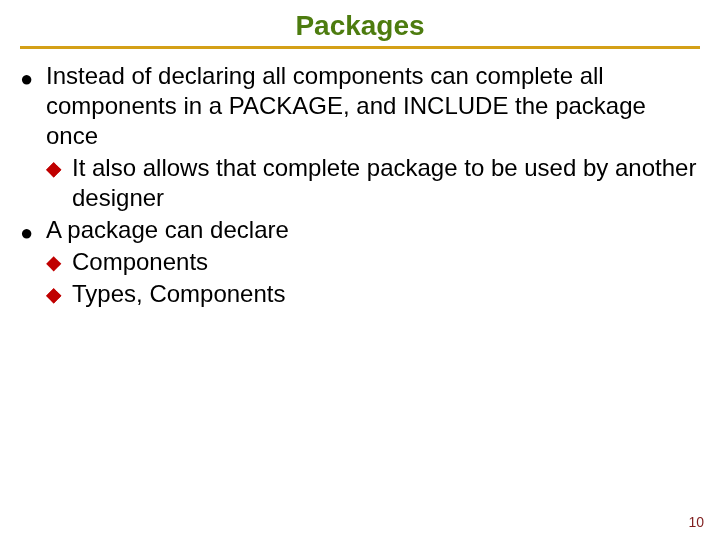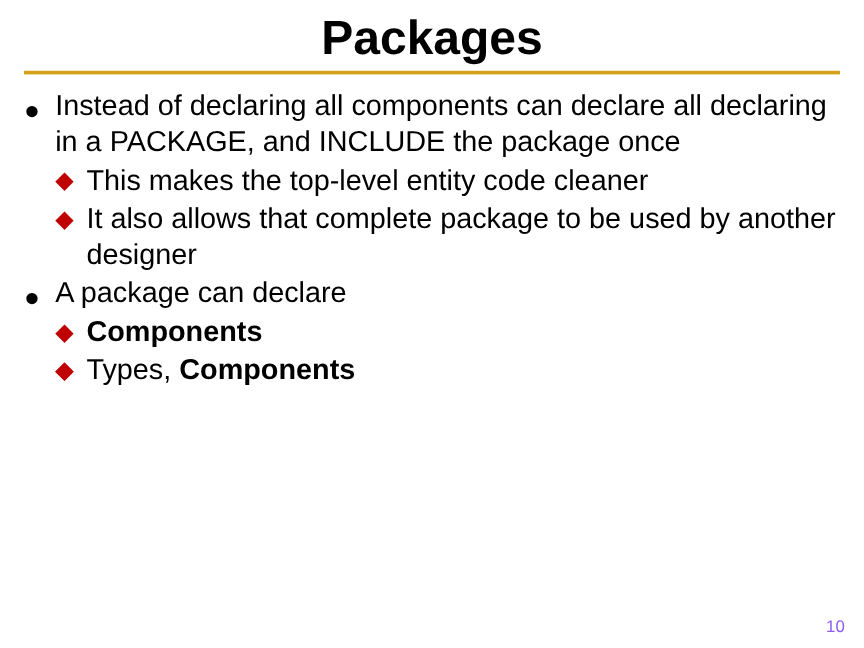--- a/index.html
+++ b/index.html
@@ -15,23 +15,23 @@
   }
   .slide {
     box-sizing: border-box;
     width: 720px;
     height: 540px;
     padding: 10px 20px 0 20px;
     position: relative;
   }
   .title {
     text-align: center;
-    font-size: 40px;
+    font-size: 28px;
     font-weight: bold;
-    color: #000000;
+    color: #4d7c0f;
     margin: 0 0 4px 0;
   }
   hr.divider {
     border: none;
     border-top: 3px solid #d4a017;
     margin: 0 0 12px 0;
   }
   .body {
     font-size: 24px;
     line-height: 1.25;
@@ -58,42 +58,41 @@
     left: 0;
     top: 3px;
     font-size: 20px;
     color: #c00000;
   }
   .page-number {
     position: absolute;
     right: 16px;
     bottom: 10px;
     font-size: 14px;
-    color: #8b5cf6;
+    color: #7f1d1d;
   }
-  b { font-weight: bold; }
+  b { font-weight: normal; }
 </style>
 </head>
 <body>
 
 <div class="slide">
 
   <h1 class="title">Packages</h1>
   <hr class="divider">
 
   <div class="body">
 
     <div class="l1">
       <span class="bullet">●</span>
-      <span>Instead of declaring all components can declare all declaring in a PACKAGE, and INCLUDE the package once</span>
+      <span>Instead of declaring all components can complete all components in a PACKAGE, and INCLUDE the package once</span>
     </div>
 
     <div class="l2">
       <span class="bullet">◆</span>
-      <span>This makes the top-level entity code cleaner</span>
     </div>
 
     <div class="l2">
       <span class="bullet">◆</span>
       <span>It also allows that complete package to be used by another designer</span>
     </div>
 
     <div class="l1">
       <span class="bullet">●</span>
       <span>A package can declare</span>

